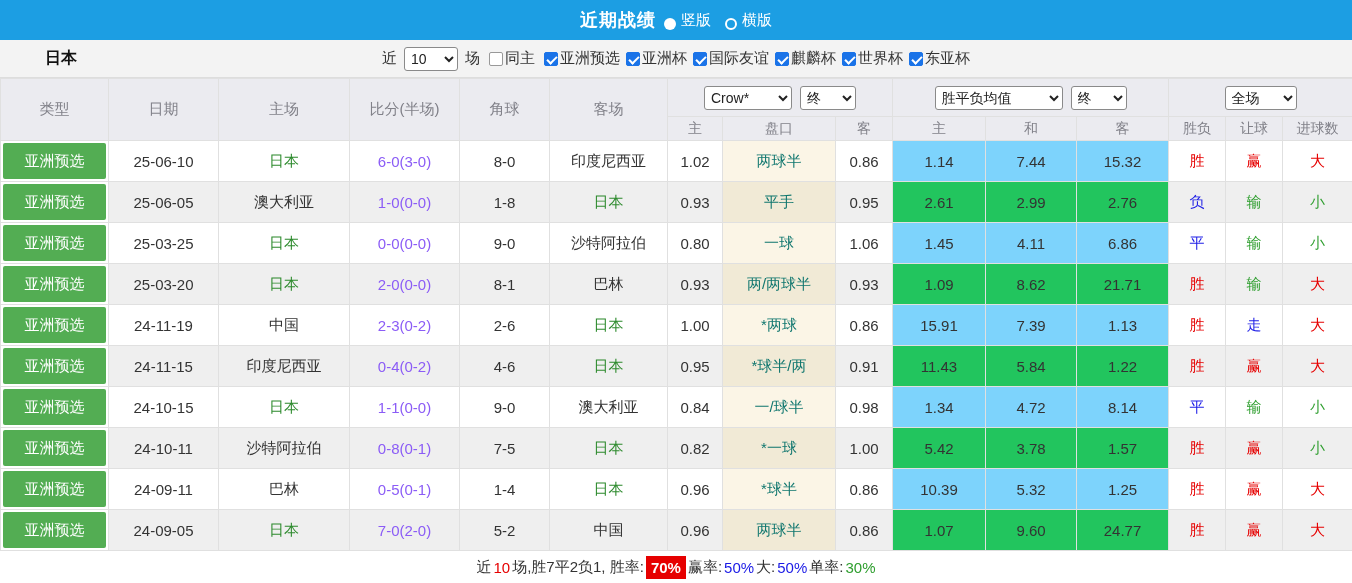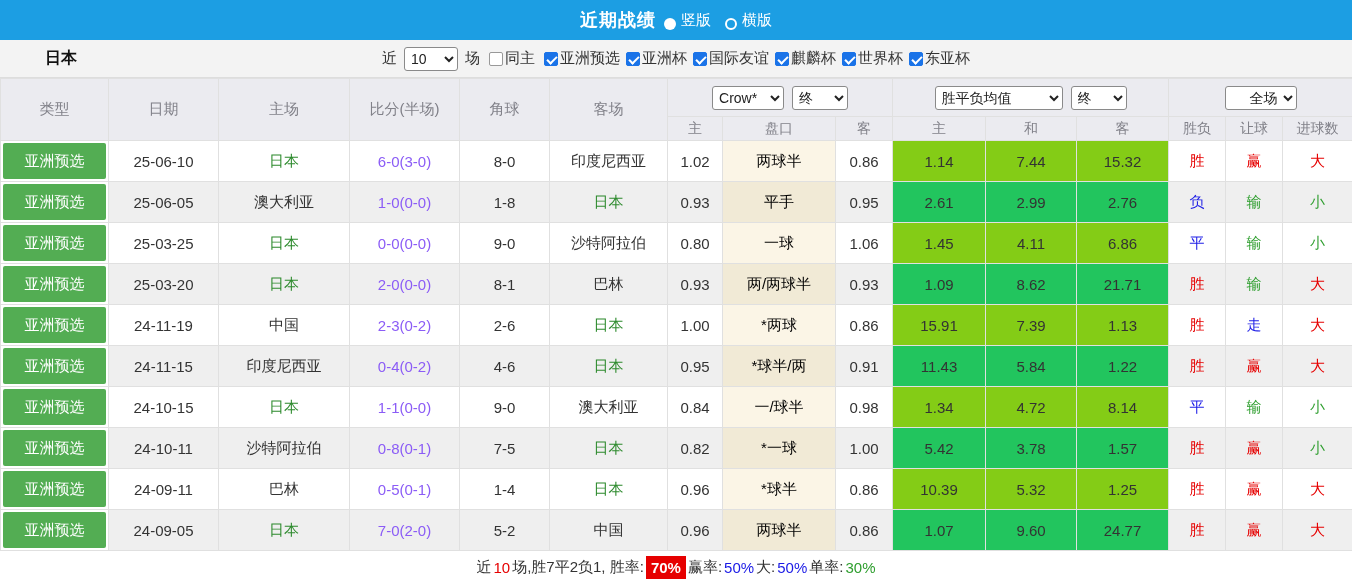--- a/index.html
+++ b/index.html
@@ -25,24 +25,24 @@
     position:relative; display:flex; align-items:center; justify-content:center;
   }
   .team-name { position:absolute; left:45px; font-weight:bold; font-size:16px; color:#111; }
   .filters { display:flex; align-items:center; gap:3px; }
   select {
     font-family:inherit; font-size:14px; color:#222;
     background:#fff; border:1px solid #8a8a8a; border-radius:3px;
     height:24px; padding:0 2px;
   }
   .sel-count { width:54px; margin:0 4px; }
-  .sel-company { width:72px; }
+  .sel-company { width:88px; }
   .sel-final { width:56px; }
   .sel-metric { width:128px; }
-  .sel-scope { width:72px;text-align:right; }
+  .sel-scope { width:72px; }
   .checkbox {
     width:14px; height:14px; display:inline-block; vertical-align:-2px;
     background:#fff; border:1px solid #999; border-radius:2px; position:relative;
     margin:0 2px 0 6px; cursor:pointer;
   }
   .checkbox.checked { background:#1a73e8; border-color:#1a73e8; }
   .checkbox.checked::after {
     content:""; position:absolute; left:4px; top:1px; width:4px; height:8px;
     border:solid #fff; border-width:0 2px 2px 0; transform:rotate(45deg);
   }
@@ -52,29 +52,29 @@
   th, td { text-align:center; vertical-align:middle; border:1px solid #e0e0e0; overflow:hidden; white-space:nowrap; }
   thead th { background:#ebebf0; color:#818189; font-weight:normal; font-size:15px; }
   thead tr.grouprow th { height:38px; }
   thead tr.subhead th { height:24px; font-size:14px; }
   .sel-wrap { display:flex; justify-content:center; align-items:center; gap:8px; }
   tbody td { height:41px; font-size:15px; }
   tbody tr.odd td { background:#ffffff; }
   tbody tr.even td { background:#efefef; }
   tbody tr.odd td.bg-cream { background:#fbf5e6; }
   tbody tr.even td.bg-cream { background:#f1ead6; }
-  tbody tr.odd td.bg-blue { background:#84cc16; }
+  tbody tr.odd td.bg-blue { background:#7dd3fc; }
   tbody tr.even td.bg-blue { background:#22c55e; }
   td.col-type { padding:2px; background:#fff !important; }
   .type-badge {
     display:block; height:100%; line-height:35px; border-radius:2px;
     background:#53ad53; color:#fff; font-size:15px;
   }
   td.score { color:#8b5cf6; }
-  td.handicap { color:#000000;margin-left:29px; }
+  td.handicap { color:#0f766e;margin-left:29px; }
   .team-hl { color:#2e8b2e; }
   .t-red { color:#e60000; }
   .t-blue { color:#1a1ae6; }
   .t-green { color:#2e9e2e; }
   
   .footerbar {
     height:32px; background:#fff;
     display:flex; align-items:center; justify-content:center; font-size:15px;
   }
   .footerbar span { margin:0 1px; }

